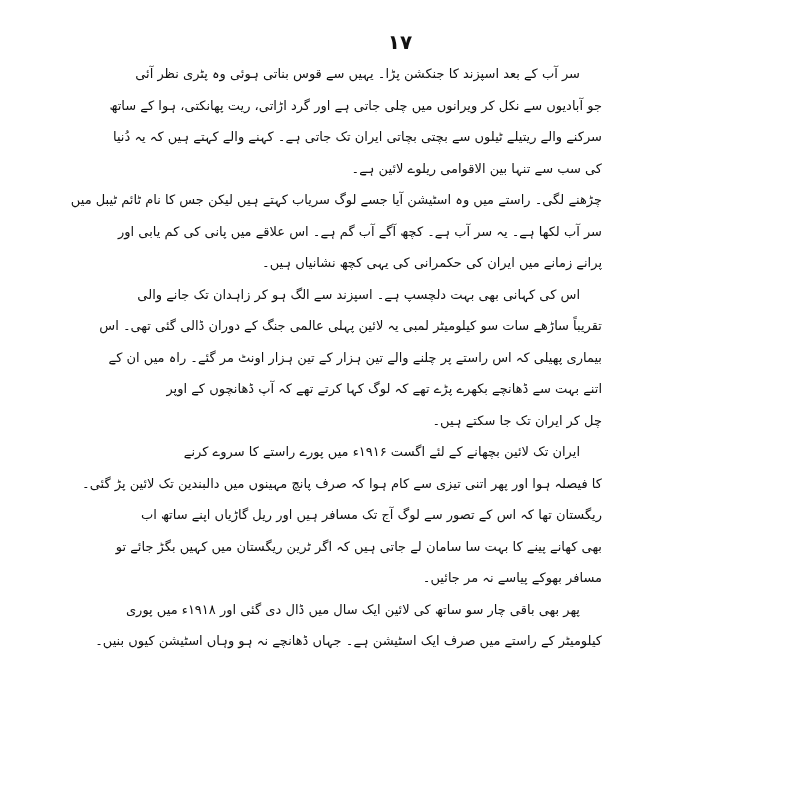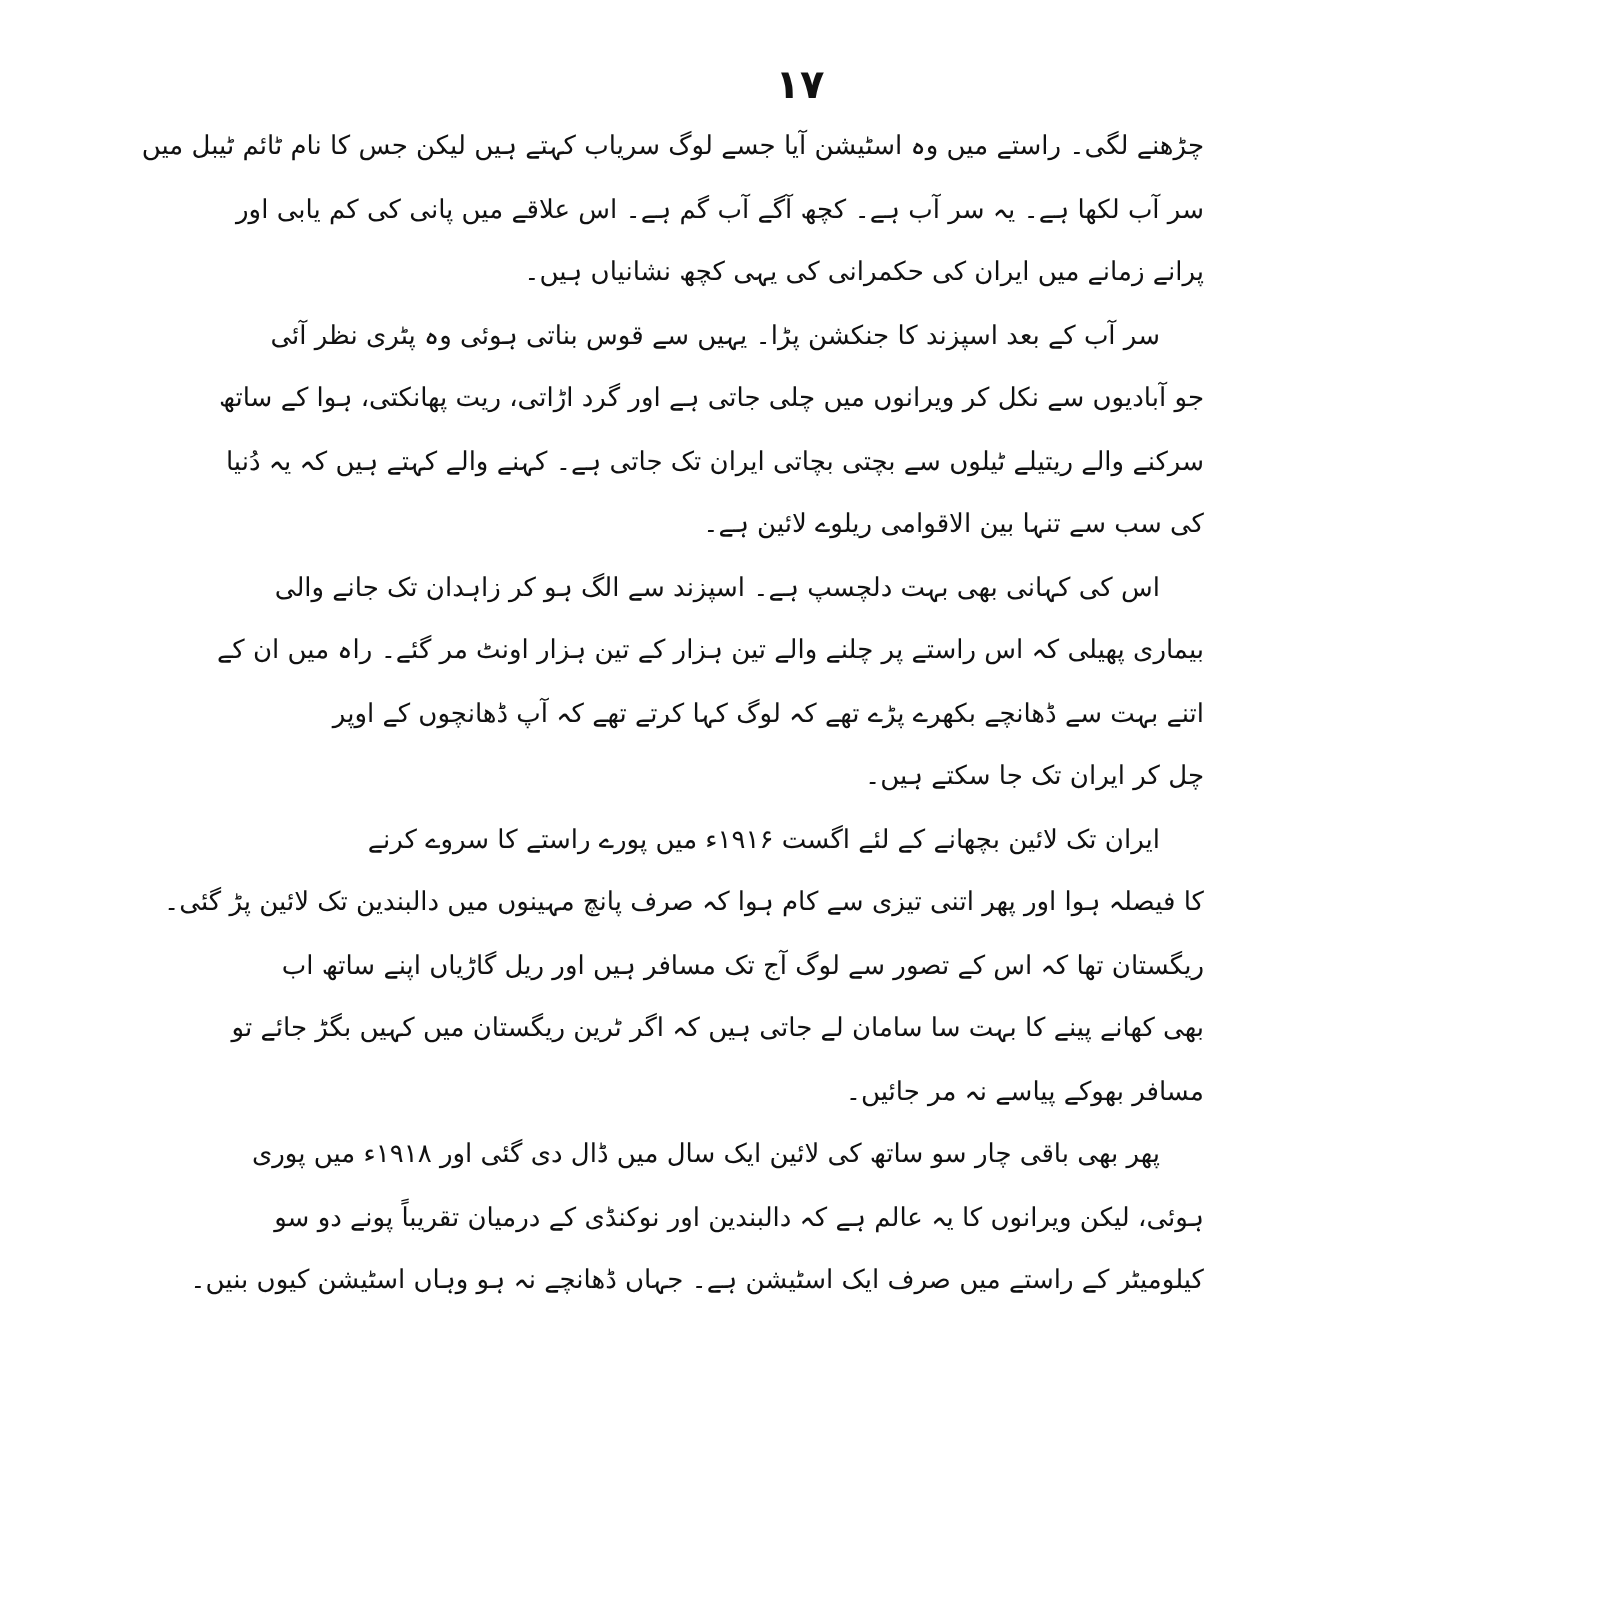--- a/index.html
+++ b/index.html
@@ -22,42 +22,42 @@
     .line.indent { padding-right: 22px; }
   </style>
 </head>
 <body>
 
 <div class="page">
   <div class="page-number">۱۷</div>
 
   <div class="text-block">
     <p class="para">
-      <span class="line">چڑھنے لگی۔ راستے میں وہ اسٹیشن آیا جسے لوگ سریاب کہتے ہیں لیکن جس کا نام ٹائم ٹیبل میں</span>
-      <span class="line">سر آب لکھا ہے۔ یہ سر آب ہے۔ کچھ آگے آب گم ہے۔ اس علاقے میں پانی کی کم یابی اور</span>
-      <span class="line last">پرانے زمانے میں ایران کی حکمرانی کی یہی کچھ نشانیاں ہیں۔</span>
-    </p>
-    <p class="para">
       <span class="line indent">سر آب کے بعد اسپزند کا جنکشن پڑا۔ یہیں سے قوس بناتی ہوئی وہ پٹری نظر آئی</span>
       <span class="line">جو آبادیوں سے نکل کر ویرانوں میں چلی جاتی ہے اور گرد اڑاتی، ریت پھانکتی، ہوا کے ساتھ</span>
       <span class="line">سرکنے والے ریتیلے ٹیلوں سے بچتی بچاتی ایران تک جاتی ہے۔ کہنے والے کہتے ہیں کہ یہ دُنیا</span>
       <span class="line last">کی سب سے تنہا بین الاقوامی ریلوے لائین ہے۔</span>
     </p>
     <p class="para">
+      <span class="line">چڑھنے لگی۔ راستے میں وہ اسٹیشن آیا جسے لوگ سریاب کہتے ہیں لیکن جس کا نام ٹائم ٹیبل میں</span>
+      <span class="line">سر آب لکھا ہے۔ یہ سر آب ہے۔ کچھ آگے آب گم ہے۔ اس علاقے میں پانی کی کم یابی اور</span>
+      <span class="line last">پرانے زمانے میں ایران کی حکمرانی کی یہی کچھ نشانیاں ہیں۔</span>
+    </p>
+    <p class="para">
       <span class="line indent">اس کی کہانی بھی بہت دلچسپ ہے۔ اسپزند سے الگ ہو کر زاہدان تک جانے والی</span>
+      <span class="line">تقریباً ساڑھے سات سو کیلومیٹر لمبی یہ لائین پہلی عالمی جنگ کے دوران ڈالی گئی تھی۔ اس</span>
       <span class="line">بیماری پھیلی کہ اس راستے پر چلنے والے تین ہزار کے تین ہزار اونٹ مر گئے۔ راہ میں ان کے</span>
       <span class="line">اتنے بہت سے ڈھانچے بکھرے پڑے تھے کہ لوگ کہا کرتے تھے کہ آپ ڈھانچوں کے اوپر</span>
       <span class="line last">چل کر ایران تک جا سکتے ہیں۔</span>
     </p>
     <p class="para">
       <span class="line indent">ایران تک لائین بچھانے کے لئے اگست ۱۹۱۶ء میں پورے راستے کا سروے کرنے</span>
       <span class="line">کا فیصلہ ہوا اور پھر اتنی تیزی سے کام ہوا کہ صرف پانچ مہینوں میں دالبندین تک لائین پڑ گئی۔</span>
       <span class="line">ریگستان تھا کہ اس کے تصور سے لوگ آج تک مسافر ہیں اور ریل گاڑیاں اپنے ساتھ اب</span>
       <span class="line">بھی کھانے پینے کا بہت سا سامان لے جاتی ہیں کہ اگر ٹرین ریگستان میں کہیں بگڑ جائے تو</span>
       <span class="line last">مسافر بھوکے پیاسے نہ مر جائیں۔</span>
     </p>
     <p class="para">
       <span class="line indent">پھر بھی باقی چار سو ساتھ کی لائین ایک سال میں ڈال دی گئی اور ۱۹۱۸ء میں پوری</span>
-      <span class="line">ہوئی، لیکن ویرانوں کا یہ عالم ہے کہ دالبندین اور نوکنڈی کے درمیان تقریباً پونے دو سو</span>
       <span class="line last">کیلومیٹر کے راستے میں صرف ایک اسٹیشن ہے۔ جہاں ڈھانچے نہ ہو وہاں اسٹیشن کیوں بنیں۔</span>
     </p>
   </div>
 </div>
 
 </body></html>

